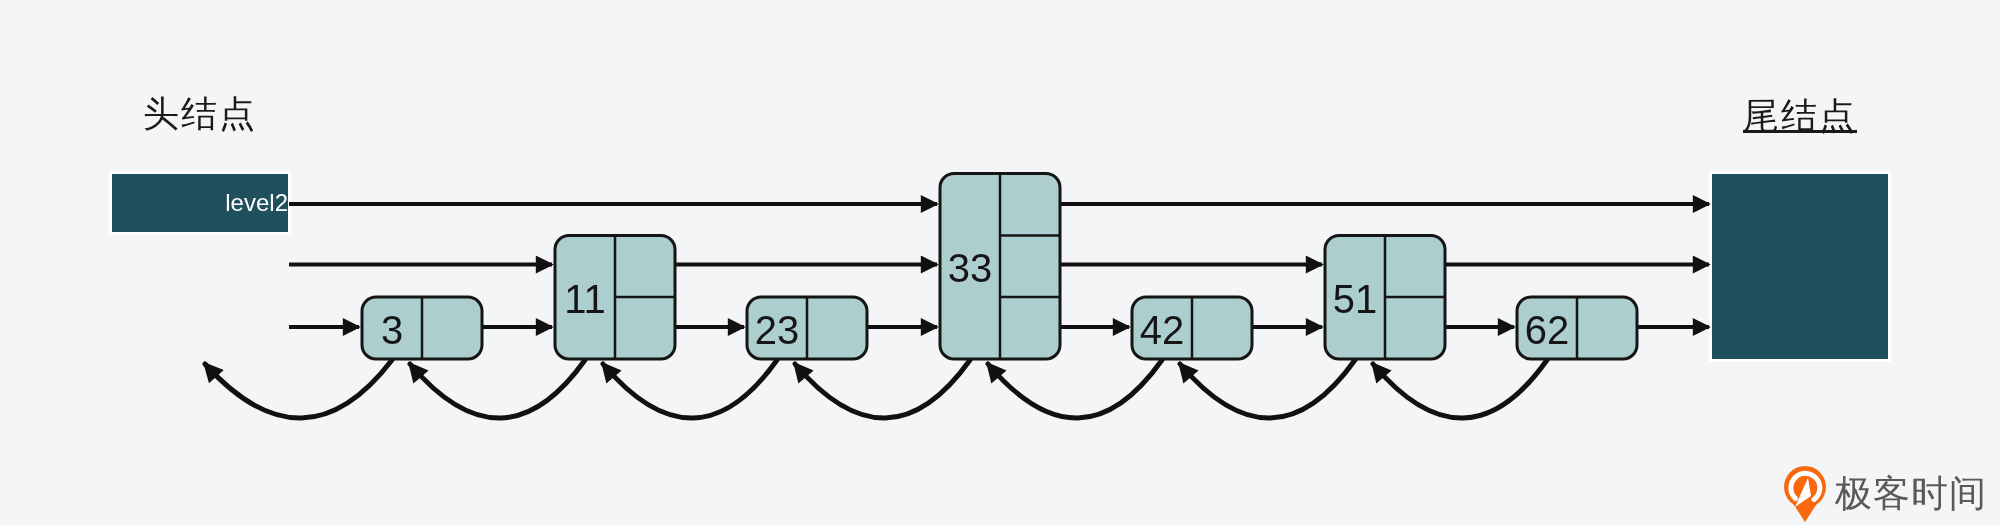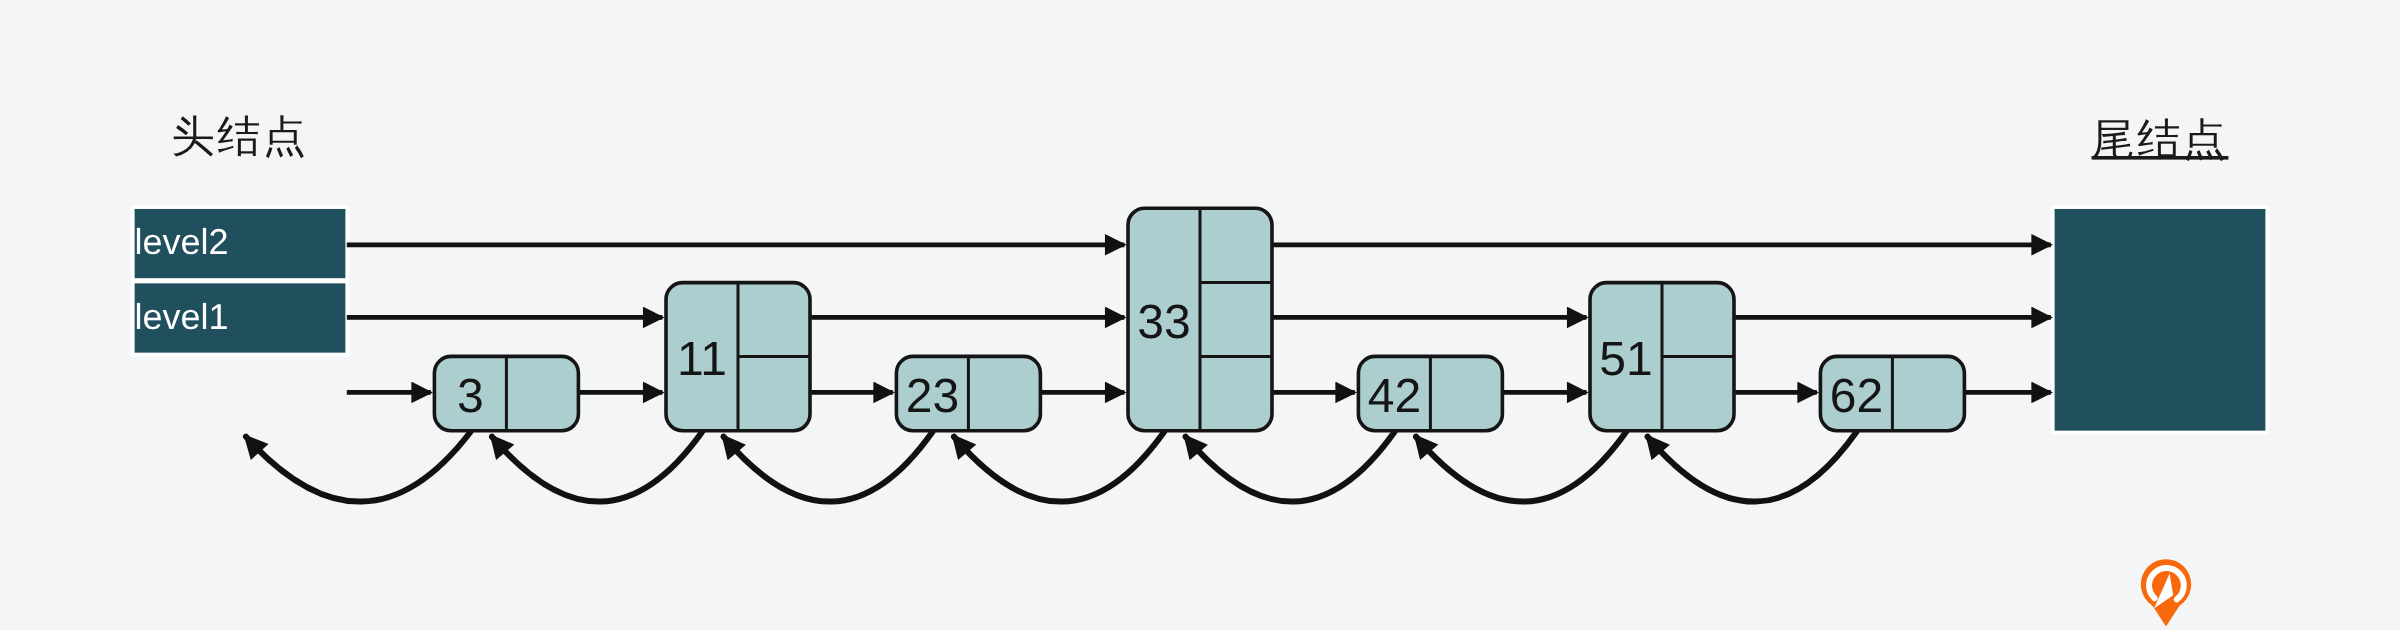--- a/index.html
+++ b/index.html
@@ -25,23 +25,23 @@
   .tail-title { left: 1712px; top: 88px; text-decoration: underline; }
 
   .head-row {
     position: absolute;
     left: 112px;
     width: 176px;
     background: #204f5e;
     outline: 3px solid #ffffff;
     display: flex;
     align-items: center;
-    justify-content: flex-start;
+    justify-content: flex-end;
     color: #ffffff;
-    font-size: 30px;
+    font-size: 24px;
     z-index: 1;
   }
   .head-row.r0 { top: 170px;   height: 58px; }
   .head-row.r1 { top: 231.5px; height: 58px; }
   .head-row.r2 { top: 293px;   height: 62px; }
 
   .tail-box {
     position: absolute;
     left: 1712px; top: 170px;
     width: 176px; height: 185px;
@@ -81,23 +81,20 @@
 <body>
 
 <div class="stage">
 
   <div class="diagram-title head-title">头结点</div>
 
   <div class="diagram-title tail-title">尾结点</div>
 
   <div class="head-row r0">
     <span>level2</span>
-  </div>
-  <div class="head-row r1">
-    <span>level1</span>
   </div>
 
   <div class="tail-box"></div>
 
   <svg id="diagram-svg" width="2000" height="525" viewBox="0 0 2000 525">
     <defs>
       <marker id="arrowhead" viewBox="0 0 10 10" refX="9" refY="5" markerWidth="21" markerHeight="18" markerUnits="userSpaceOnUse" orient="auto">
         <path d="M0,0 L10,5 L0,10 Z" fill="#111111"></path>
       </marker>
       <marker id="arrowhead-arc" viewBox="0 0 10 10" refX="8.5" refY="5" markerWidth="24" markerHeight="20" markerUnits="userSpaceOnUse" orient="auto">
@@ -168,15 +165,16 @@
       </g>
   </svg>
 
   <div class="brand">
     <svg class="brand-icon" viewBox="0 0 44 58">
       <circle cx="22" cy="22" r="21" fill="#f8690d"></circle>
       <path d="M9,37 L22,57 L35,37 Z" fill="#f8690d"></path>
       <path d="M12.5,33.5 A14.5,14.5 0 1 1 31,34.5" fill="none" stroke="#ffffff" stroke-width="5" stroke-linecap="round"></path>
       <path d="M25,13 L12,42 L28,31 Z" fill="#ffffff"></path>
     </svg>
+    <span class="brand-text">极客时间</span>
   </div>
 
 </div>
 
 </body></html>

